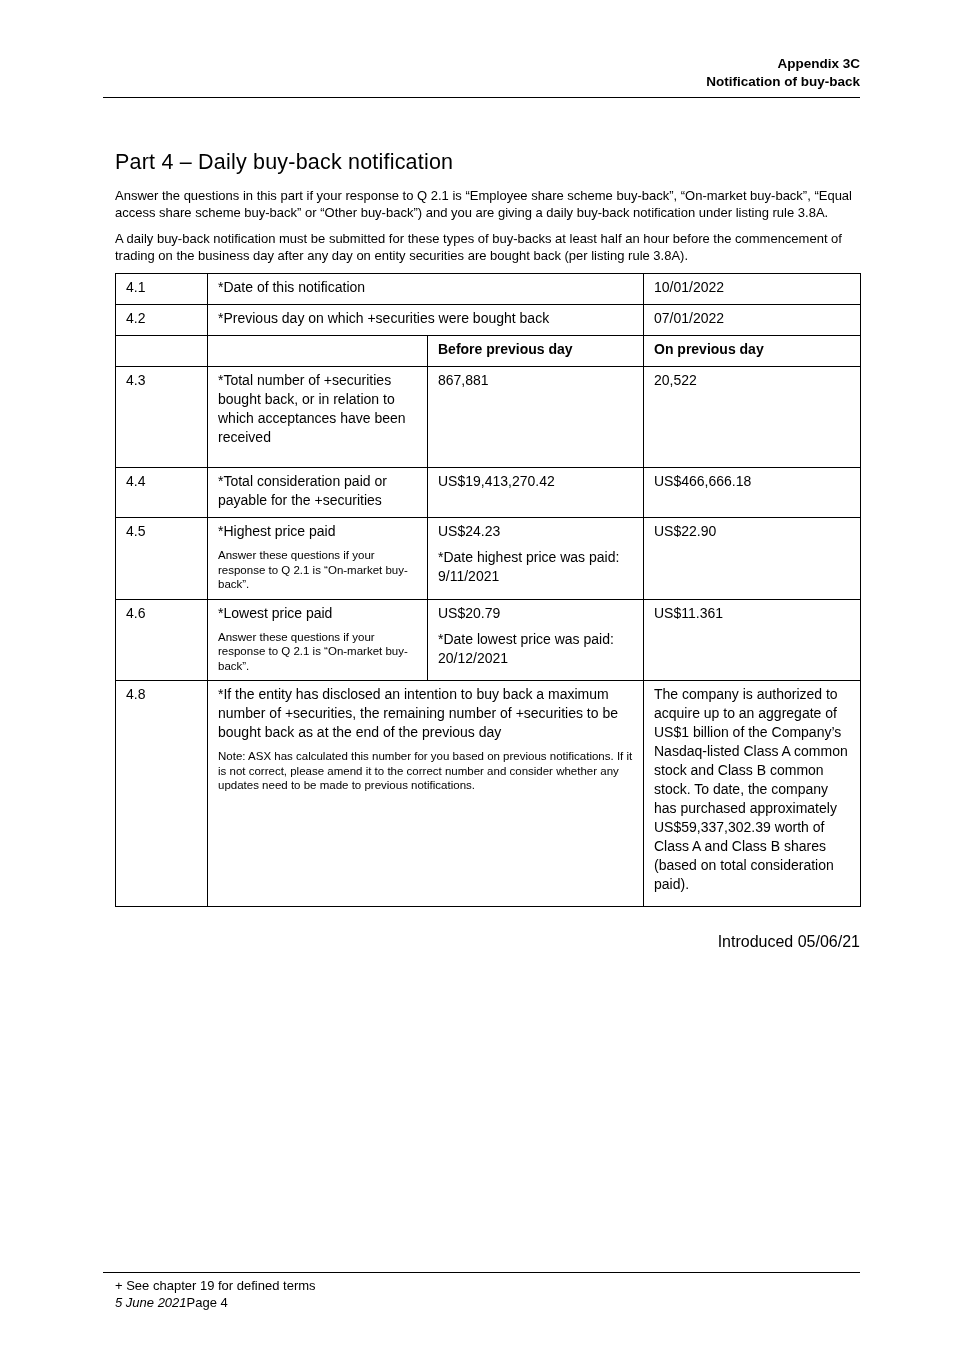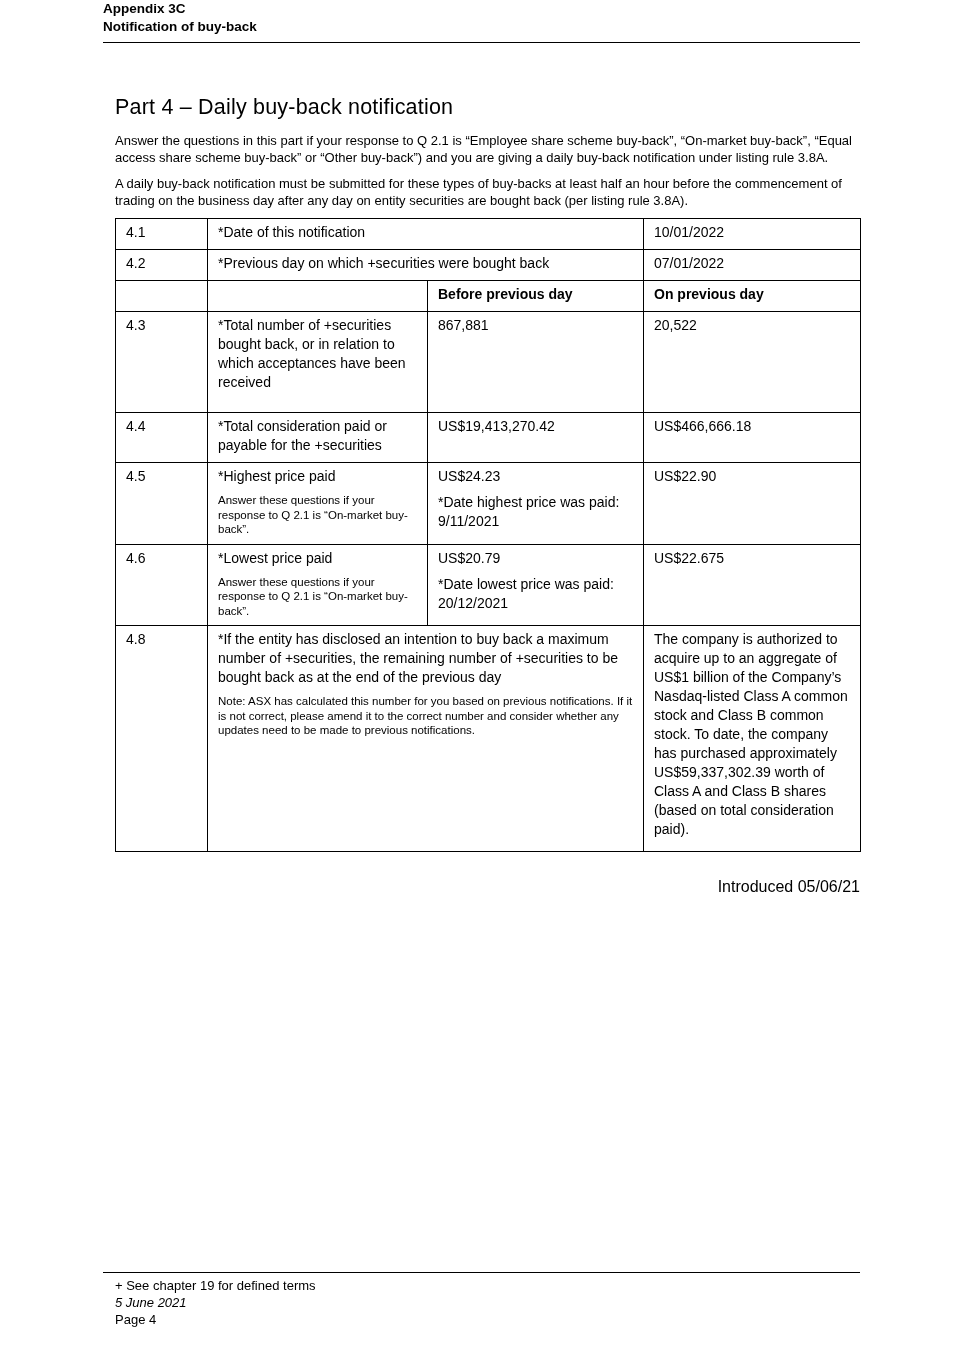--- a/index.html
+++ b/index.html
@@ -18,21 +18,21 @@
   }
   .content {
     position: absolute;
     left: 103px;
     top: 0;
     width: 757px;
   }
   .indent { margin-left: 12px; }
 
   
-  .doc-header { }
+  .doc-header { padding-top: 55px; text-align: right; }
   .doc-header div {
     font-weight: bold;
     font-size: 13.5px;
     line-height: 18px;
   }
   .header-rule, .footer-rule {
     border: none;
     border-top: 1.4px solid #000;
     margin-top: 6px;
   }
@@ -99,21 +99,20 @@
     font-size: 13px;
     line-height: 17px;
     margin-left: 12px;
     margin-top: 4px;
   }
   .footer-row {
     display: flex;
     margin-left: 12px;
     font-size: 13px;
     line-height: 17px;
-    flex-direction: column;
   }
   .footer-date { font-style: italic; }
 </style>
 </head>
 <body>
 
 <div class="page">
   <div class="content">
 
     <div class="doc-header">
@@ -178,21 +177,21 @@
         <tr>
           <td>4.6</td>
           <td>
             <div>*Lowest price paid</div>
             <div class="cell-note">Answer these questions if your response to Q 2.1 is “On-market buy-back”.</div>
           </td>
           <td>
             <div>US$20.79</div>
             <div class="cell-para">*Date lowest price was paid: 20/12/2021</div>
           </td>
-          <td>US$22.675</td>
+          <td>US$11.361</td>
         </tr>
         <tr class="row-48">
           <td>4.8</td>
           <td colspan="2">
             <div>*If the entity has disclosed an intention to buy back a maximum number of +securities, the remaining number of +securities to be bought back as at the end of the previous day</div>
             <div class="cell-note">Note: ASX has calculated this number for you based on previous notifications. If it is not correct, please amend it to the correct number and consider whether any updates need to be made to previous notifications.</div>
           </td>
           <td>The company is authorized to acquire up to an aggregate of US$1 billion of the Company’s Nasdaq-listed Class A common stock and Class B common stock. To date, the company has purchased approximately US$59,337,302.39 worth of Class A and Class B shares (based on total consideration paid).</td>
         </tr>
       </tbody>

